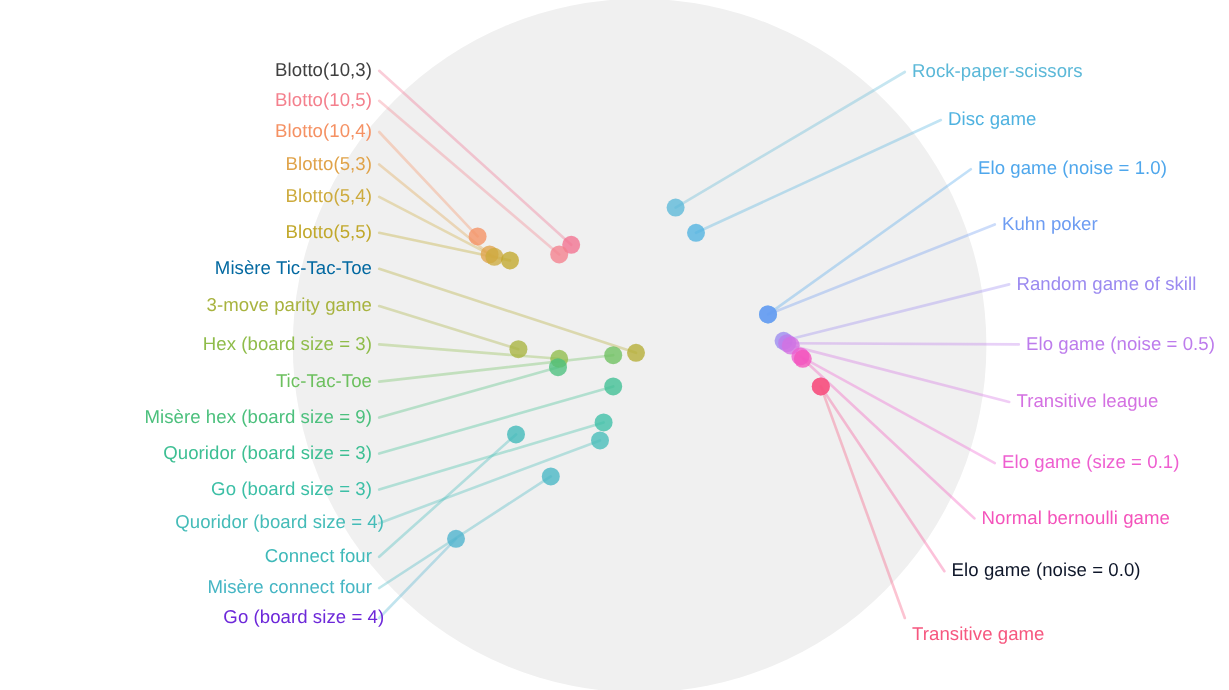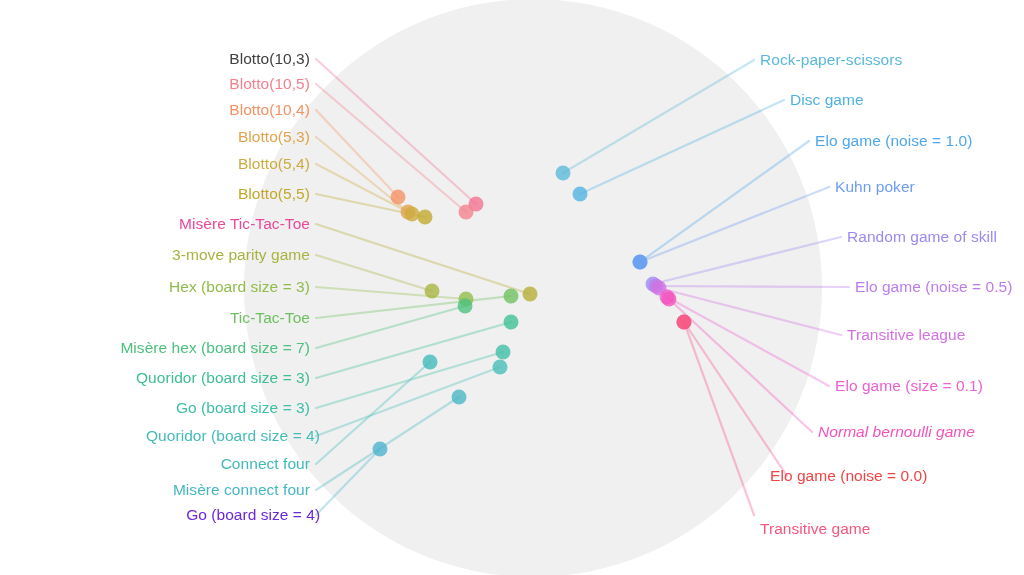--- a/index.html
+++ b/index.html
@@ -107,36 +107,36 @@
         <circle cx="684" cy="322" r="7.5" fill="#f6577f" fill-opacity="0.78"></circle>
       </g>
   </svg>
   <div id="labels">
       <div class="label left" style="color: #404040; top: 59px; left: 226.455px; width: 83.545px;">Blotto(10,3)</div>
       <div class="label left" style="color: rgb(244, 128, 141); top: 84px; left: 226.455px; width: 83.545px;">Blotto(10,5)</div>
       <div class="label left" style="color: rgb(245, 145, 99); top: 110px; left: 226.455px; width: 83.545px;">Blotto(10,4)</div>
       <div class="label left" style="color: rgb(224, 163, 74); top: 137px; left: 234.98px; width: 75.02px;">Blotto(5,3)</div>
       <div class="label left" style="color: rgb(205, 171, 62); top: 164px; left: 234.98px; width: 75.02px;">Blotto(5,4)</div>
       <div class="label left" style="color: rgb(193, 168, 43); top: 194px; left: 234.98px; width: 75.02px;">Blotto(5,5)</div>
-      <div class="label left" style="color: #ec4899; top: 224px; left: 158.875px; width: 151.125px;">Misère Tic-Tac-Toe</div>
+      <div class="label left" style="color: #0369a1; top: 224px; left: 158.875px; width: 151.125px;">Misère Tic-Tac-Toe</div>
       <div class="label left" style="color: rgb(168, 179, 63); top: 255px; left: 161.665px; width: 148.335px;">3-move parity game</div>
       <div class="label left" style="color: rgb(143, 188, 74); top: 287px; left: 162.285px; width: 147.715px;">Hex (board size = 3)</div>
       <div class="label left" style="color: rgb(109, 192, 95); top: 318px; left: 214.055px; width: 95.945px;">Tic-Tac-Toe</div>
-      <div class="label left" style="color: rgb(76, 192, 125); top: 348px; left: 109.12px; width: 200.88px;">Misère hex (board size = 7)</div>
+      <div class="label left" style="color: rgb(76, 192, 125); top: 348px; left: 109.12px; width: 200.88px;">Misère hex (board size = 9)</div>
       <div class="label left" style="color: rgb(61, 191, 147); top: 378px; left: 128.805px; width: 181.195px;">Quoridor (board size = 3)</div>
       <div class="label left" style="color: rgb(60, 191, 166); top: 408px; left: 170.81px; width: 139.19px;">Go (board size = 3)</div>
       <div class="label left" style="color: rgb(69, 188, 184); top: 436px; left: 128.805px; width: 181.195px; margin-left: 10px;">Quoridor (board size = 4)</div>
       <div class="label left" style="color: rgb(63, 185, 185); top: 464px; left: 216.225px; width: 93.775px;">Connect four</div>
       <div class="label left" style="color: rgb(70, 182, 196); top: 490px; left: 163.06px; width: 146.94px;">Misère connect four</div>
       <div class="label left" style="color: #6d28d9; top: 515px; left: 181px; width: 139.19px;">Go (board size = 4)</div>
       <div class="label right" style="color: rgb(91, 184, 216); top: 60px; left: 760px;">Rock-paper-scissors</div>
       <div class="label right" style="color: rgb(79, 178, 224); top: 100px; left: 790px;">Disc game</div>
       <div class="label right" style="color: rgb(79, 167, 236); top: 141px; left: 815px;">Elo game (noise = 1.0)</div>
       <div class="label right" style="color: rgb(109, 156, 242); top: 187px; left: 835px;">Kuhn poker</div>
       <div class="label right" style="color: rgb(155, 138, 240); top: 237px; left: 847px;">Random game of skill</div>
       <div class="label right" style="color: rgb(189, 124, 236); top: 287px; left: 855px;">Elo game (noise = 0.5)</div>
       <div class="label right" style="color: rgb(212, 113, 226); top: 335px; left: 847px;">Transitive league</div>
       <div class="label right" style="color: rgb(238, 95, 208); top: 386px; left: 835px;">Elo game (size = 0.1)</div>
-      <div class="label right" style="color: rgb(244, 83, 187); top: 432px; left: 818px; font-style: italic;">Normal bernoulli game</div>
-      <div class="label right" style="color: #ef4444; top: 476px; left: 770px;">Elo game (noise = 0.0)</div>
+      <div class="label right" style="color: rgb(244, 83, 187); top: 432px; left: 818px;">Normal bernoulli game</div>
+      <div class="label right" style="color: #0f172a; top: 476px; left: 793px;">Elo game (noise = 0.0)</div>
       <div class="label right" style="color: rgb(246, 87, 127); top: 515px; left: 760px; margin-top: 14px;">Transitive game</div>
     </div>
 </div>
 
 </body></html>

